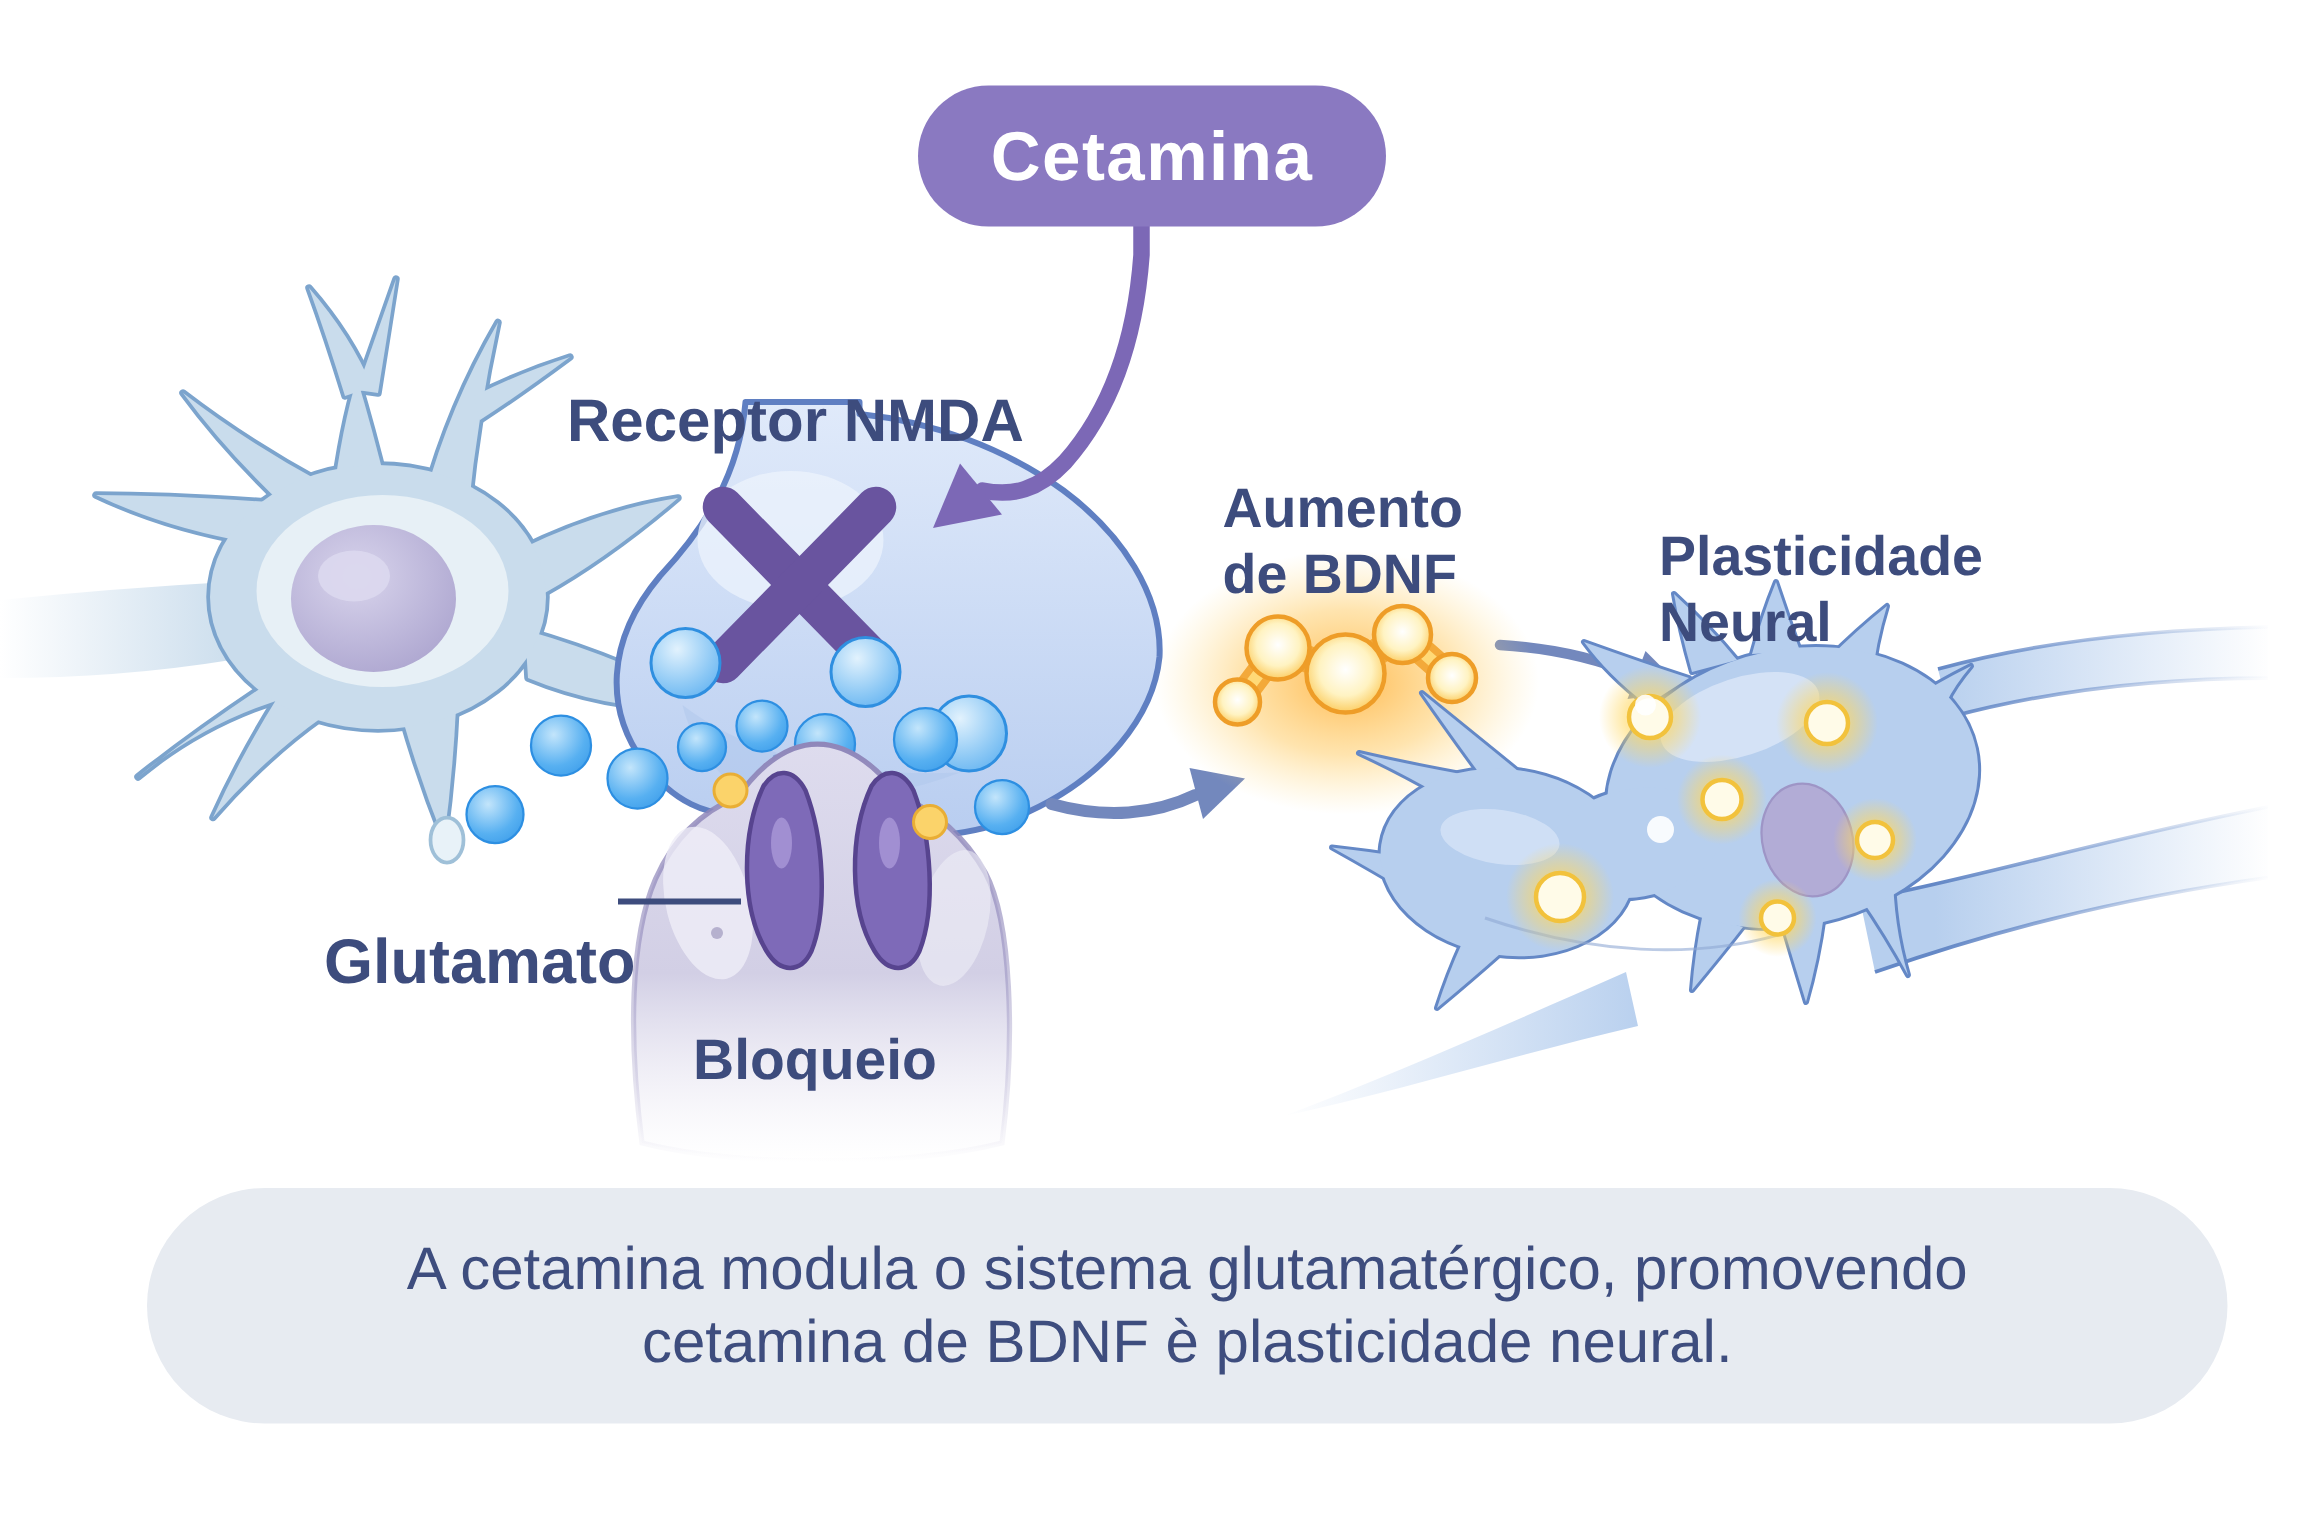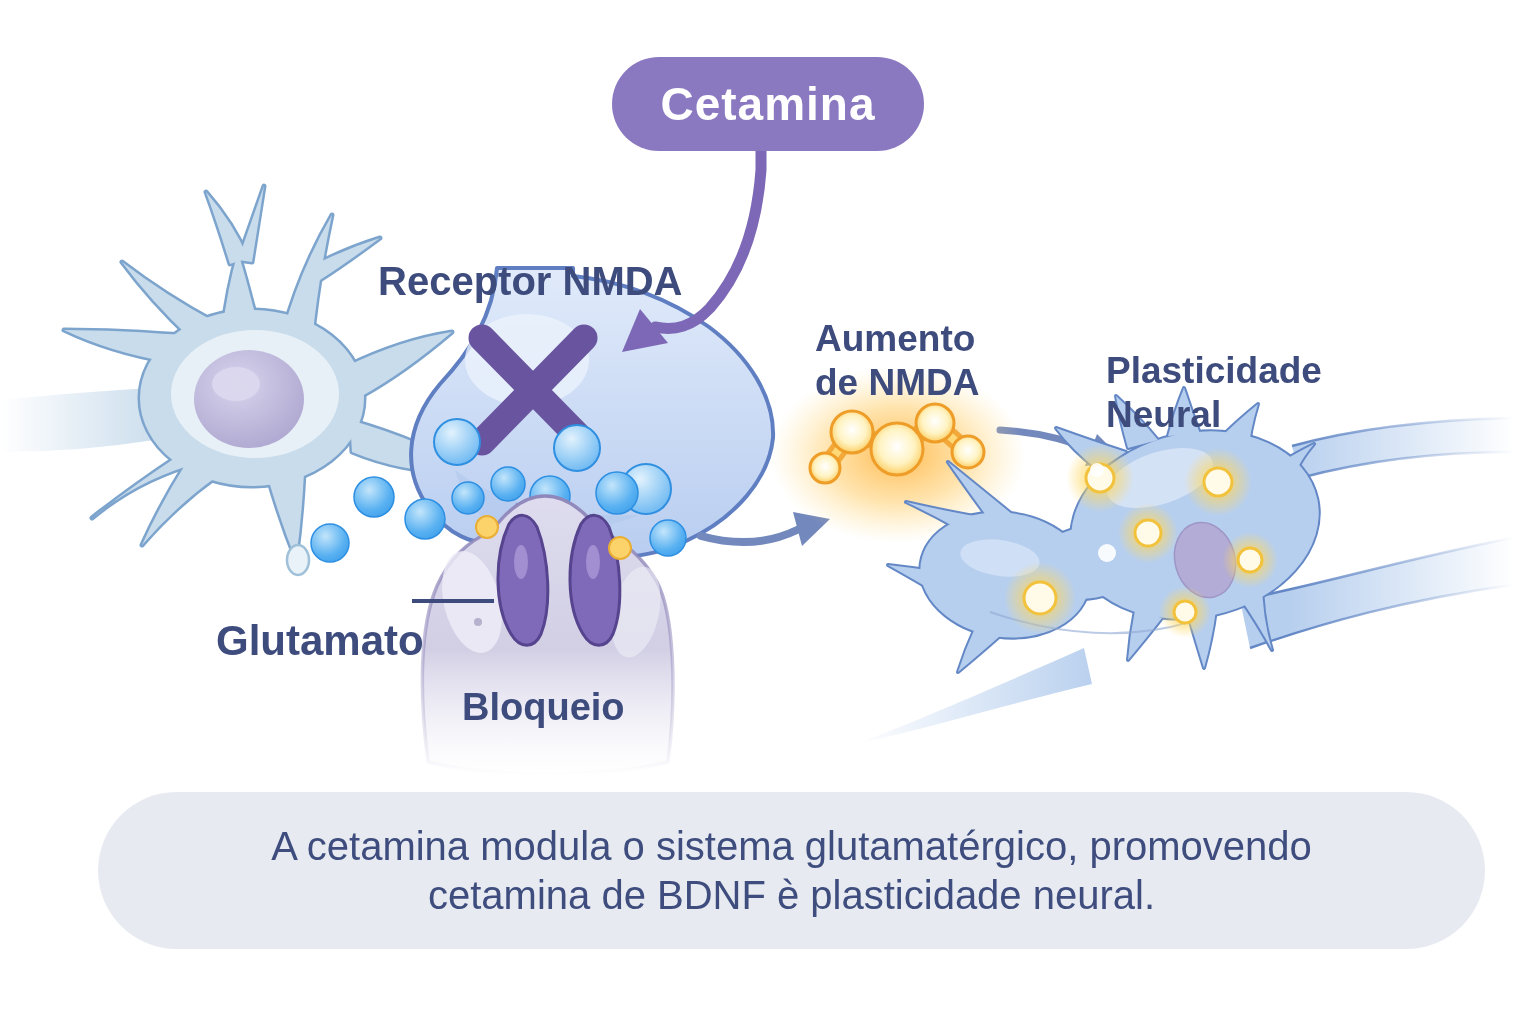--- a/index.html
+++ b/index.html
@@ -271,21 +271,21 @@
     </g>
   </g>
 </svg>
 
 <div class="badge">Cetamina</div>
 
 <div class="lbl lbl-receptor">Receptor NMDA</div>
 
 <div class="lbl lbl-aumento">
   <div>Aumento</div>
-  <div>de NMDA</div>
+  <div>de BDNF</div>
 </div>
 
 <div class="lbl lbl-plasticidade">
   <div>Plasticidade</div>
   <div>Neural</div>
 </div>
 
 <div class="lbl lbl-glutamato">Glutamato</div>
 
 <div class="lbl lbl-bloqueio">Bloqueio</div>

